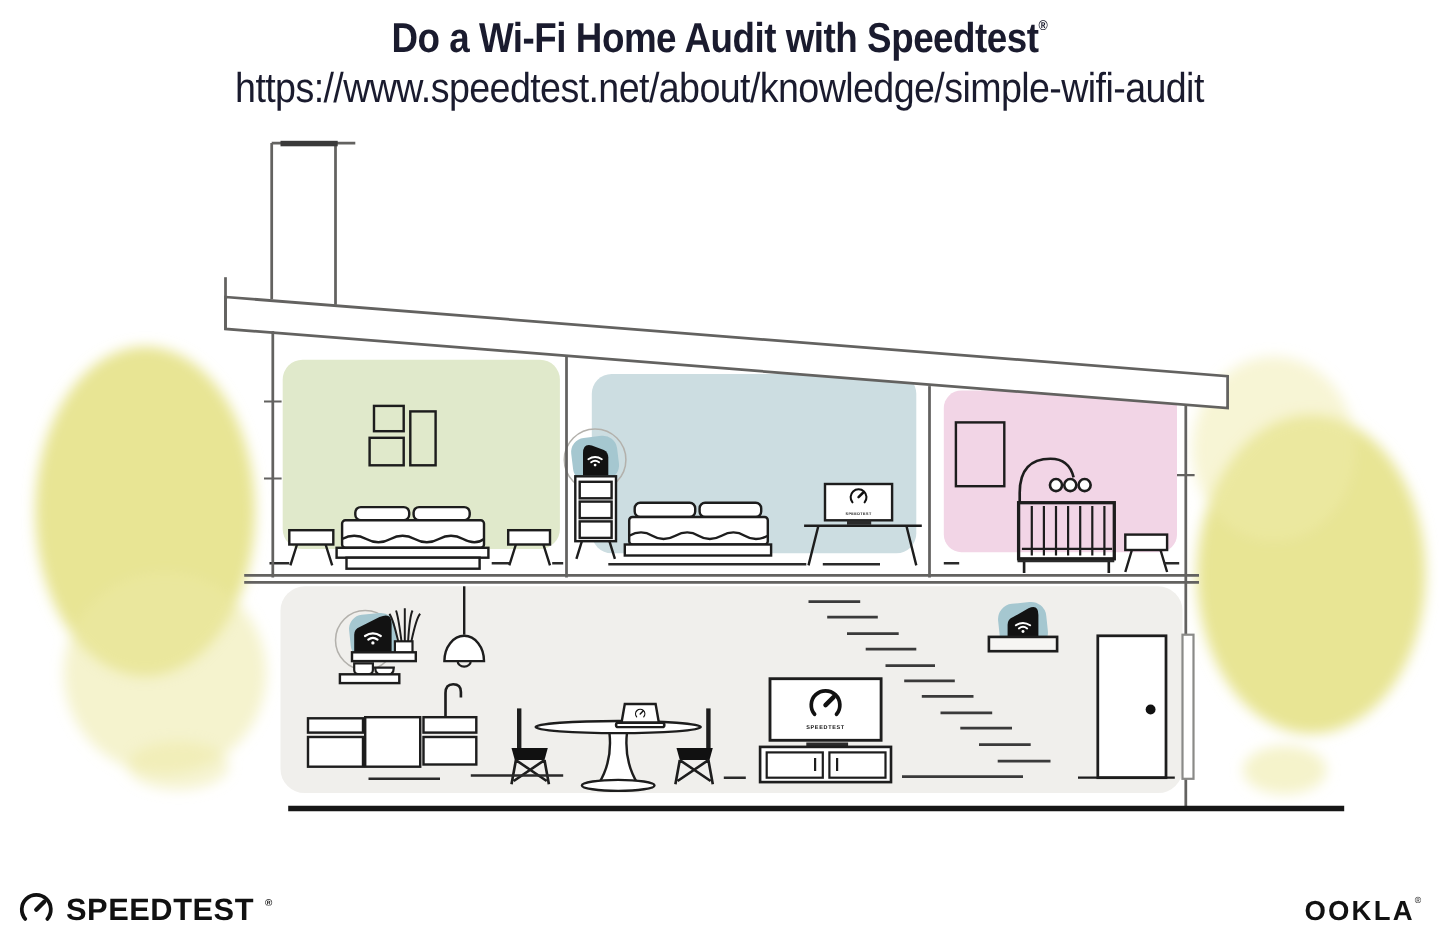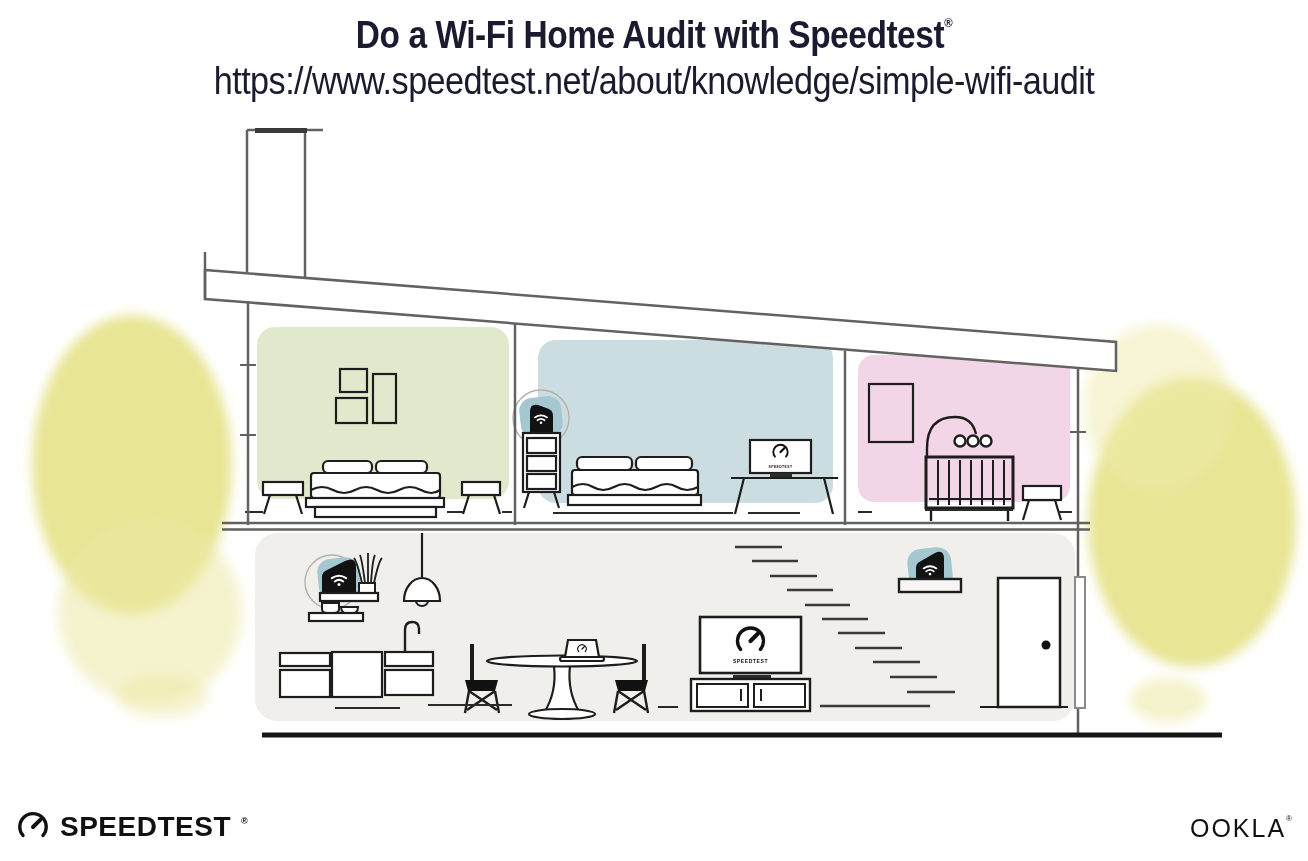--- a/index.html
+++ b/index.html
@@ -10,21 +10,21 @@
   .title-line{font-size:38px;font-weight:700;letter-spacing:-.5px;transform:scaleX(.88);
               transform-origin:center;line-height:1.15;}
   .title-line sup{font-size:13px;font-weight:700;vertical-align:top;position:relative;top:2px;}
   .url-line{font-size:38px;font-weight:400;letter-spacing:-.6px;transform:scaleX(.90);
             transform-origin:center;margin-top:2px;line-height:1.15;color:#1a1b2e;}
   svg text{font-family:"Liberation Sans", sans-serif;}
   .footer-left{position:absolute;left:16px;top:810px;display:flex;align-items:center;gap:10px;color:#111;}
   .footer-left .wordmark{font-size:28px;font-weight:700;letter-spacing:.5px;}
   .footer-left sup{font-size:9px;position:relative;top:-6px;font-weight:700;}
   .footer-right{position:absolute;right:16px;top:814px;color:#111;display:flex;align-items:flex-start;}
-  .footer-right .wordmark{font-size:25px;font-weight:400;letter-spacing:2px;}
+  .footer-right .wordmark{font-size:25px;font-weight:700;letter-spacing:2px;}
   .footer-right sup{font-size:8px;position:relative;top:0px;}
 </style>
 </head>
 <body>
 
 <div class="header">
   <div class="title-line"><span>Do a Wi-Fi Home Audit with Speedtest</span><sup>®</sup></div>
   <div class="url-line">https://www.speedtest.net/about/knowledge/simple-wifi-audit</div>
 </div>
 

